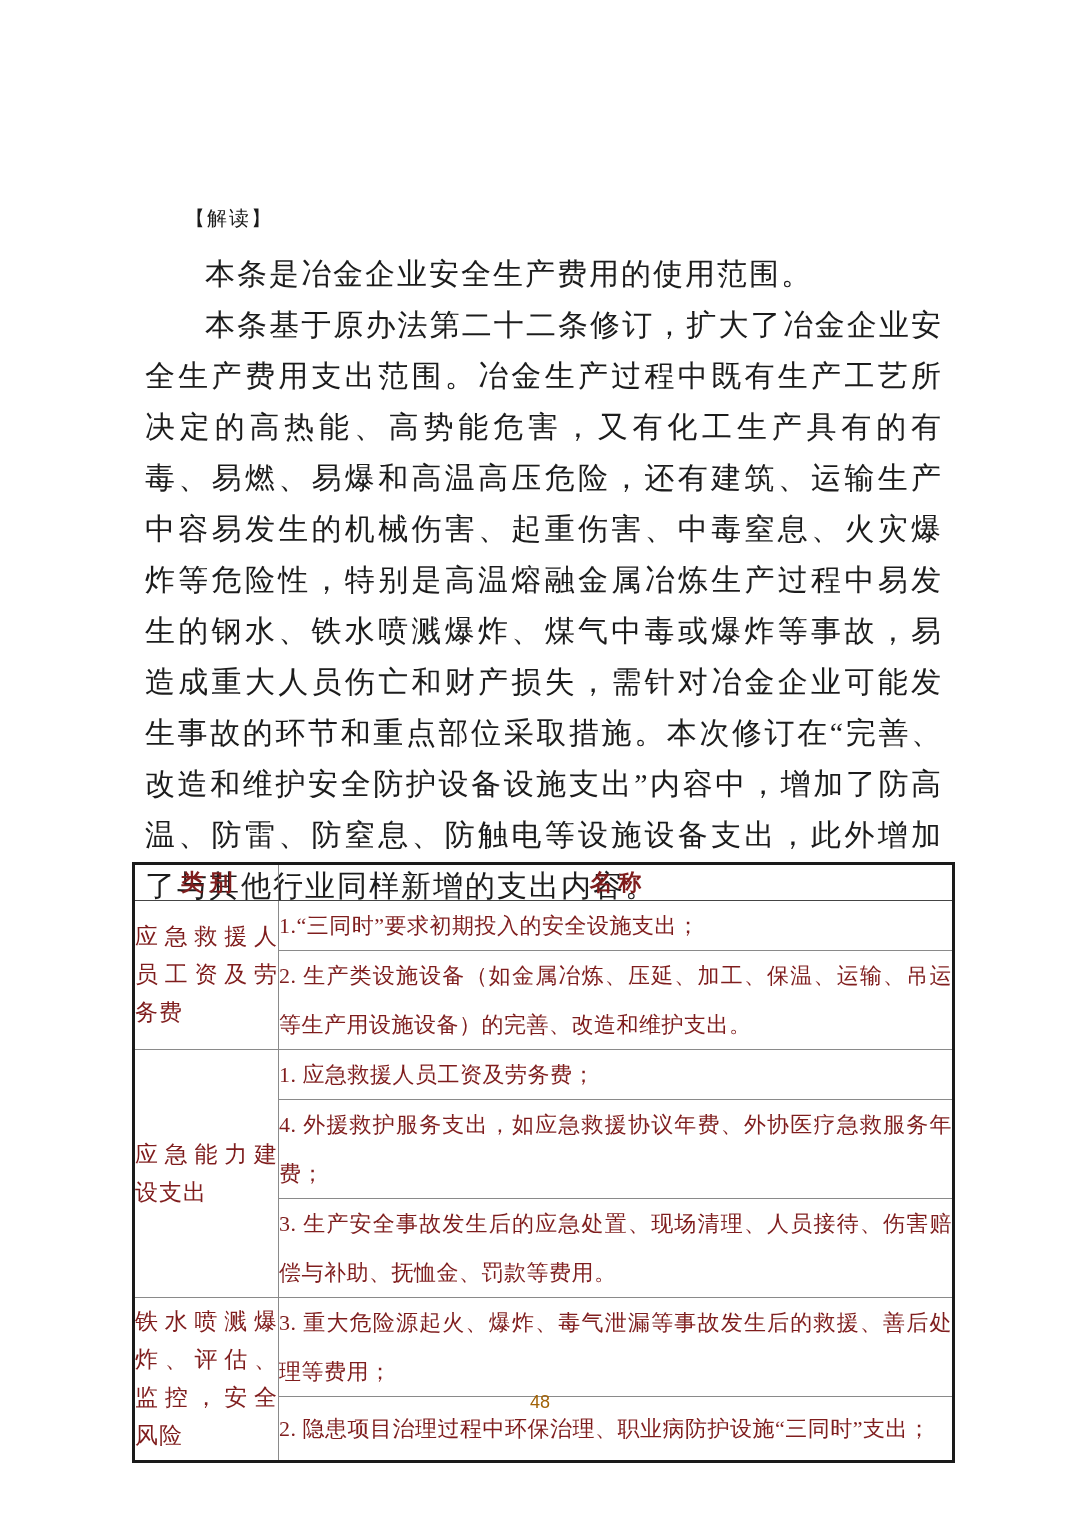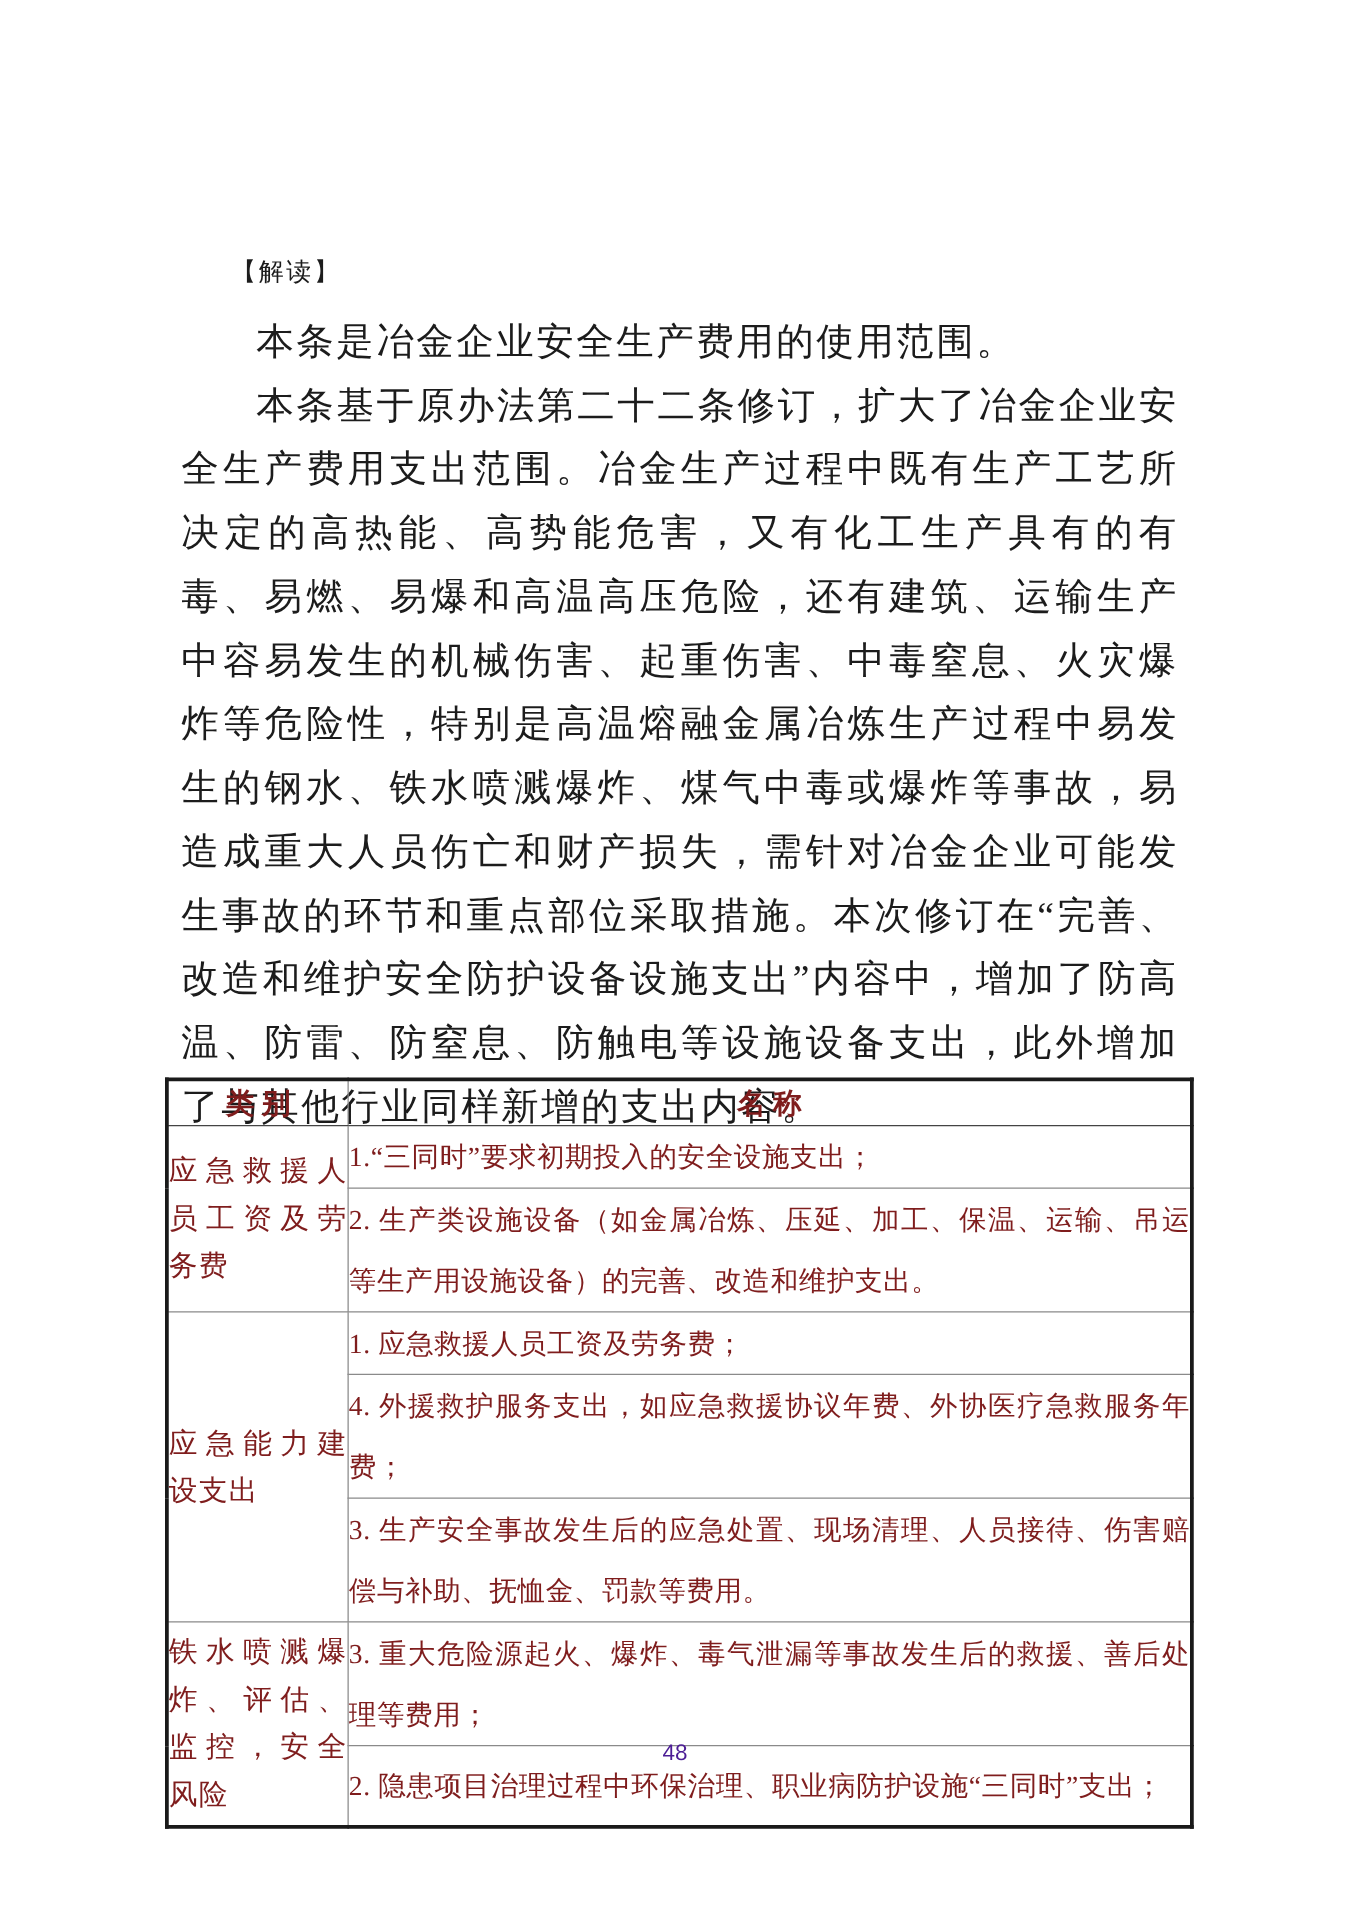--- a/index.html
+++ b/index.html
@@ -92,21 +92,21 @@
   tr.rh38 { height: 38px; }
   tr.rh65 { height: 65px; }
   .page-number {
     position: absolute;
     left: 0;
     right: 0;
     top: 1392px;
     text-align: center;
     font-family: "Liberation Sans", sans-serif;
     font-size: 18px;
-    color: #4c1d95;
+    color: #a16207;
   }
 </style>
 </head>
 <body>
 
 <div class="page">
 
   <div class="content">
     <p class="interp-heading">【解读】</p>
     <p class="para">本条是冶金企业安全生产费用的使用范围。</p>

